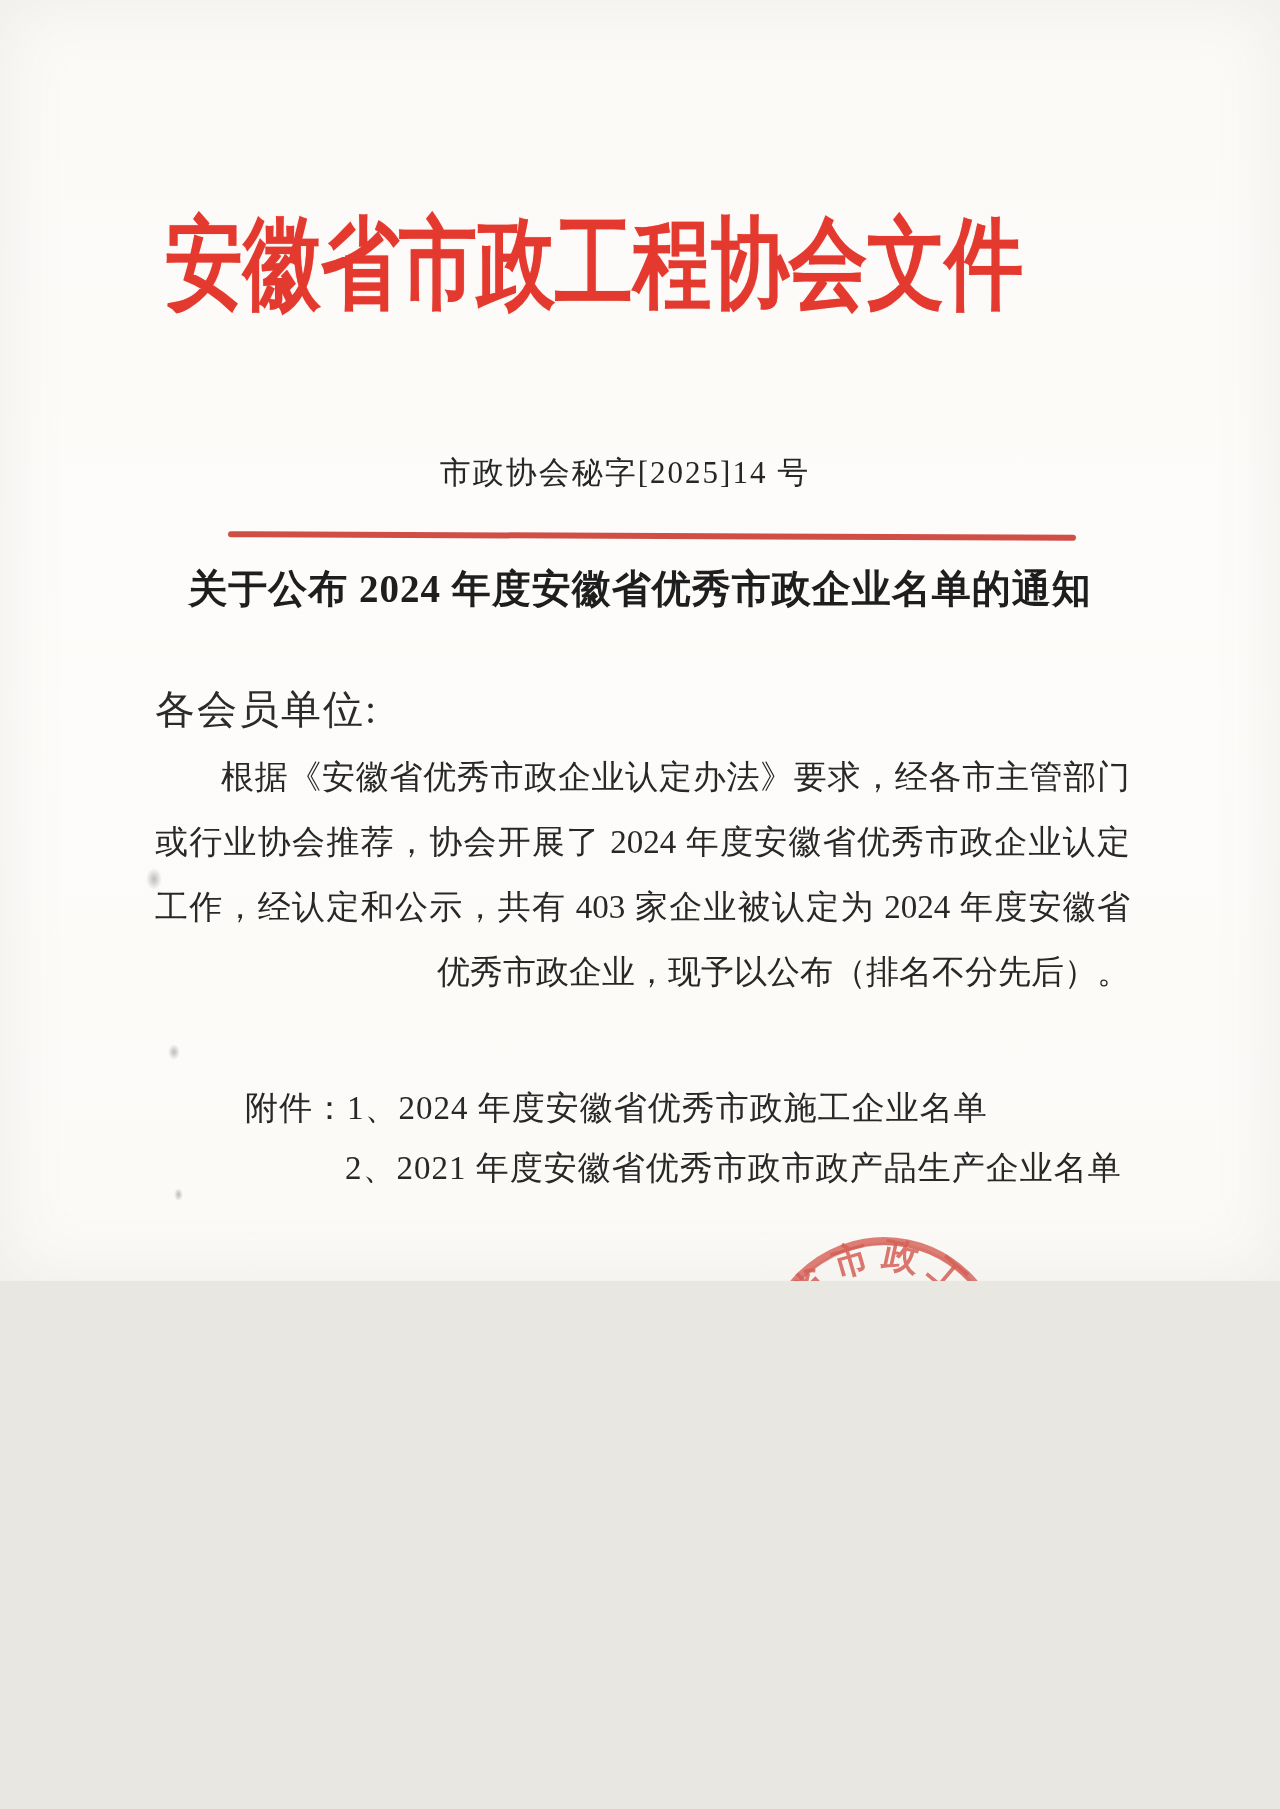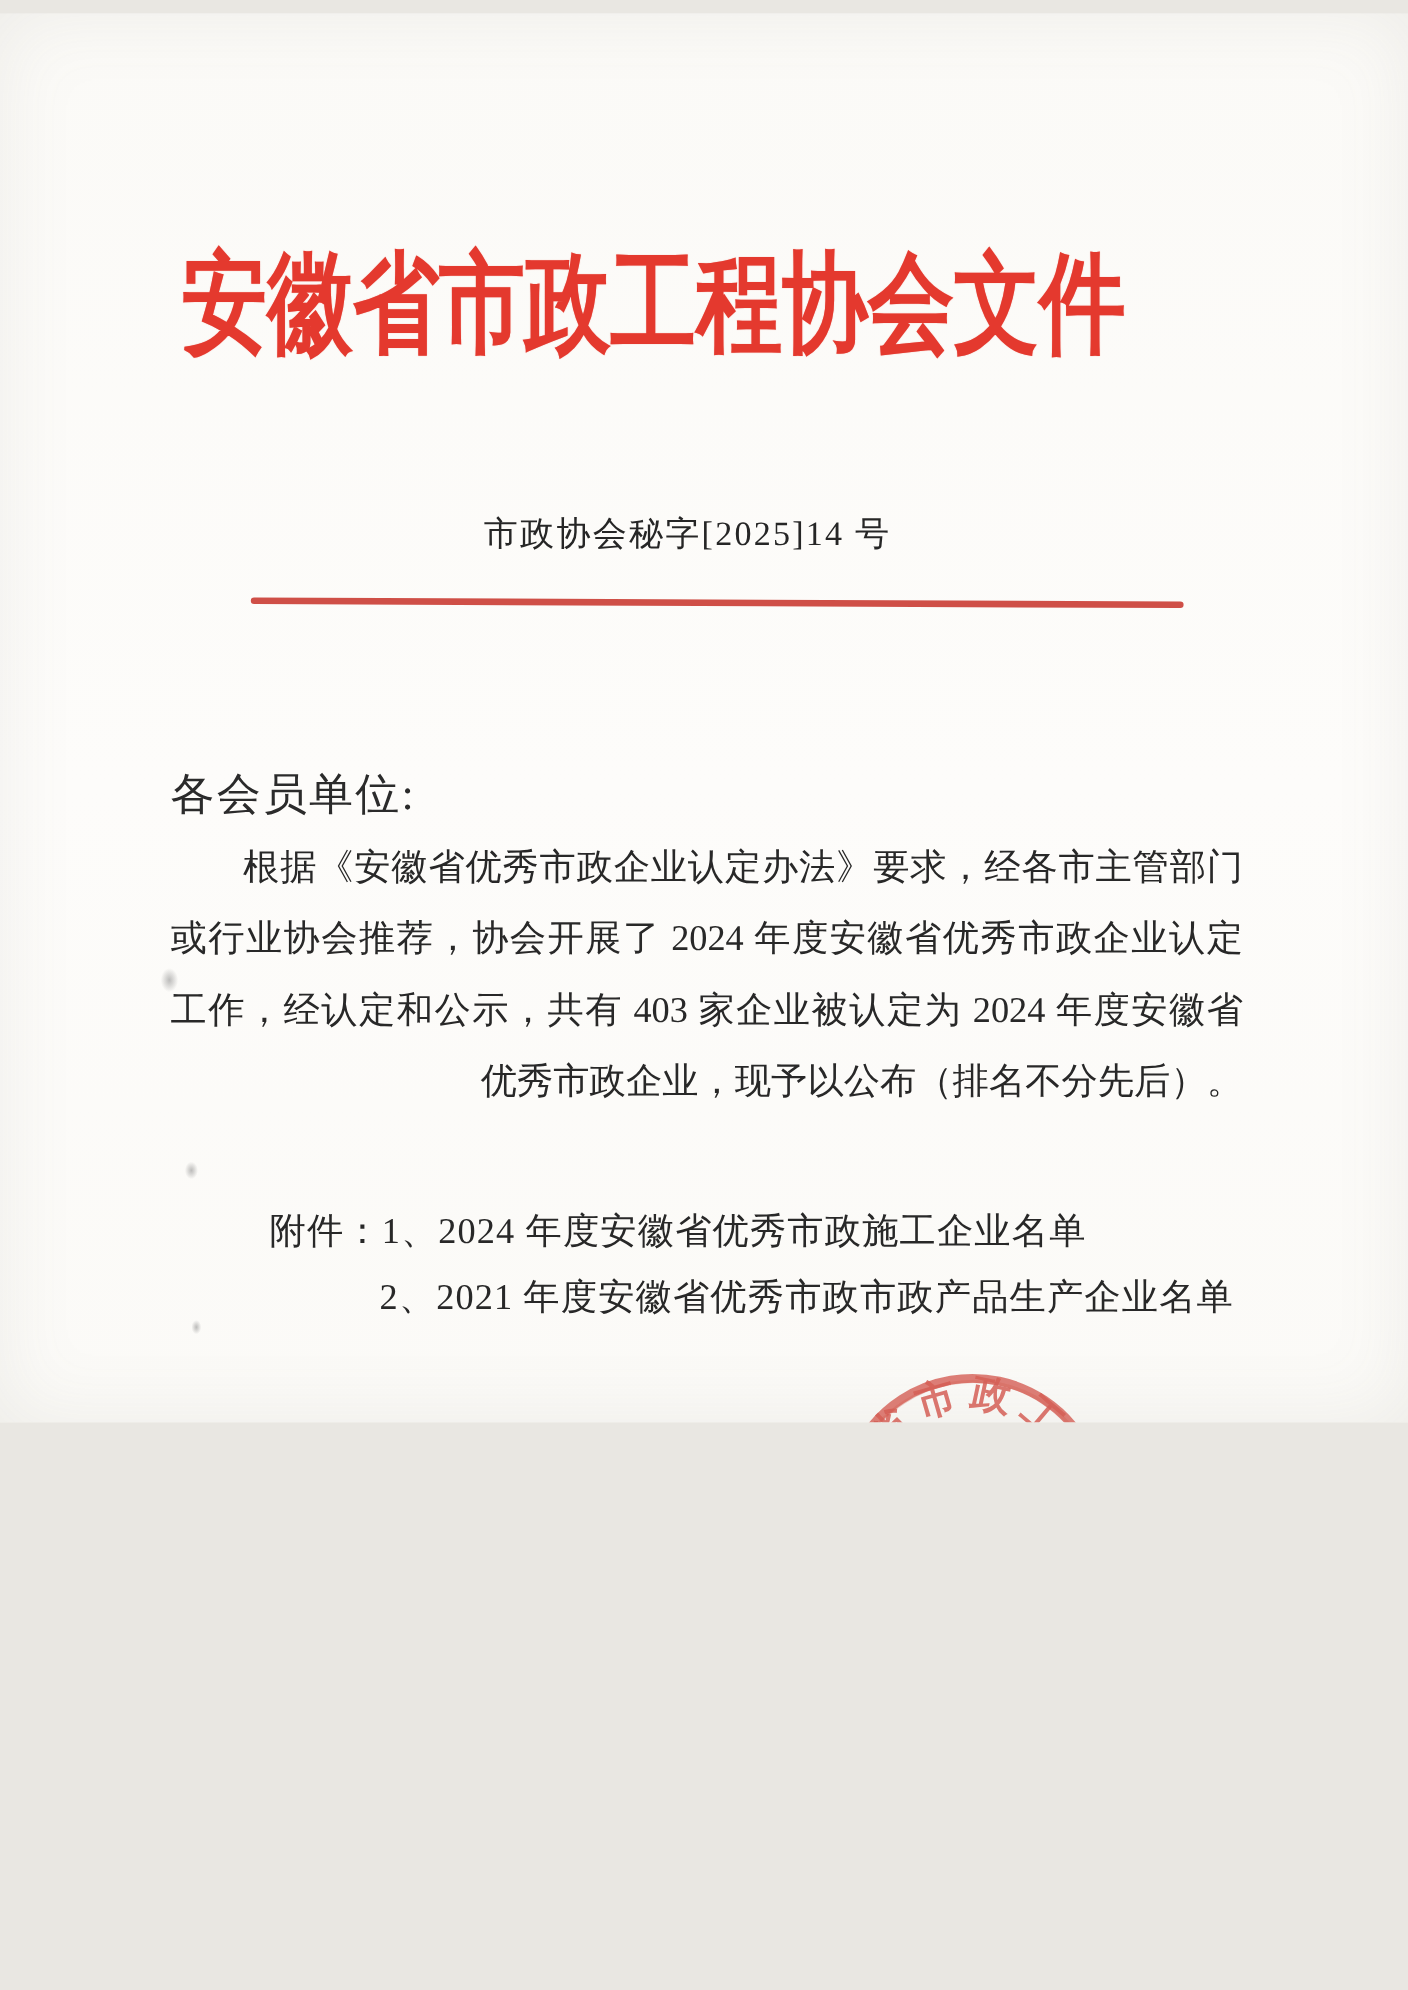--- a/index.html
+++ b/index.html
@@ -1,20 +1,20 @@
 <!DOCTYPE html>
 <html style="--header-red: #e4392e; --rule-red: #cf4f47; --seal-red: #d25349; --ink: #2b2b2b; --paper: #fbfaf7;"><head>
 <meta charset="utf-8">
 <style>
   html,body { margin:0; padding:0; background:#e9e7e2; }
   .page {
     position: relative;
     width: 1280px;
     height: 1281px;
-    margin: 12px auto;
+    margin: 0 auto;
     background: linear-gradient(180deg, var(--paper, #fbfaf7) 0%, #fdfcfa 55%, var(--paper, #fbfaf7) 100%);
     box-shadow: inset 0 0 70px rgba(120,115,105,0.10);
     overflow: hidden;
     font-family: "Liberation Serif", serif;
     color: var(--ink, #2b2b2b);
   }
 
   
   .letterhead {
     position: absolute;
@@ -139,20 +139,21 @@
 <div class="page">
 
   <header class="letterhead">
     <span class="letterhead-text">安徽省市政工程协会文件</span>
   </header>
 
   <div class="doc-number">市政协会秘字[2025]14 号</div>
 
   <div class="red-rule"></div>
 
+  <h1 class="notice-title">关于公布 2024 年度安徽省优秀市政企业名单的通知</h1>
 
   <div class="salutation">各会员单位:</div>
 
   <div class="body-para">
     <div class="bline indent justify">根据《安徽省优秀市政企业认定办法》要求，经各市主管部门</div>
     <div class="bline justify">或行业协会推荐，协会开展了 2024 年度安徽省优秀市政企业认定</div>
     <div class="bline justify">工作，经认定和公示，共有 403 家企业被认定为 2024 年度安徽省</div>
     <div class="bline">优秀市政企业，现予以公布（排名不分先后）。</div>
   </div>
 

